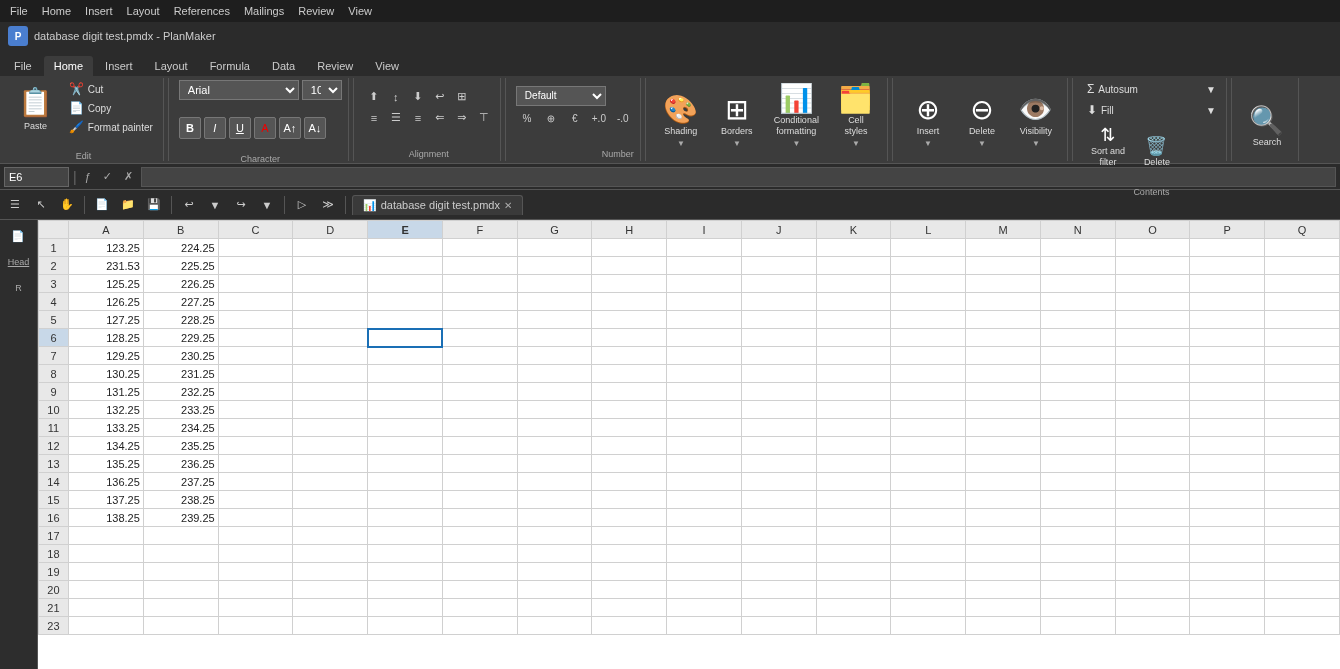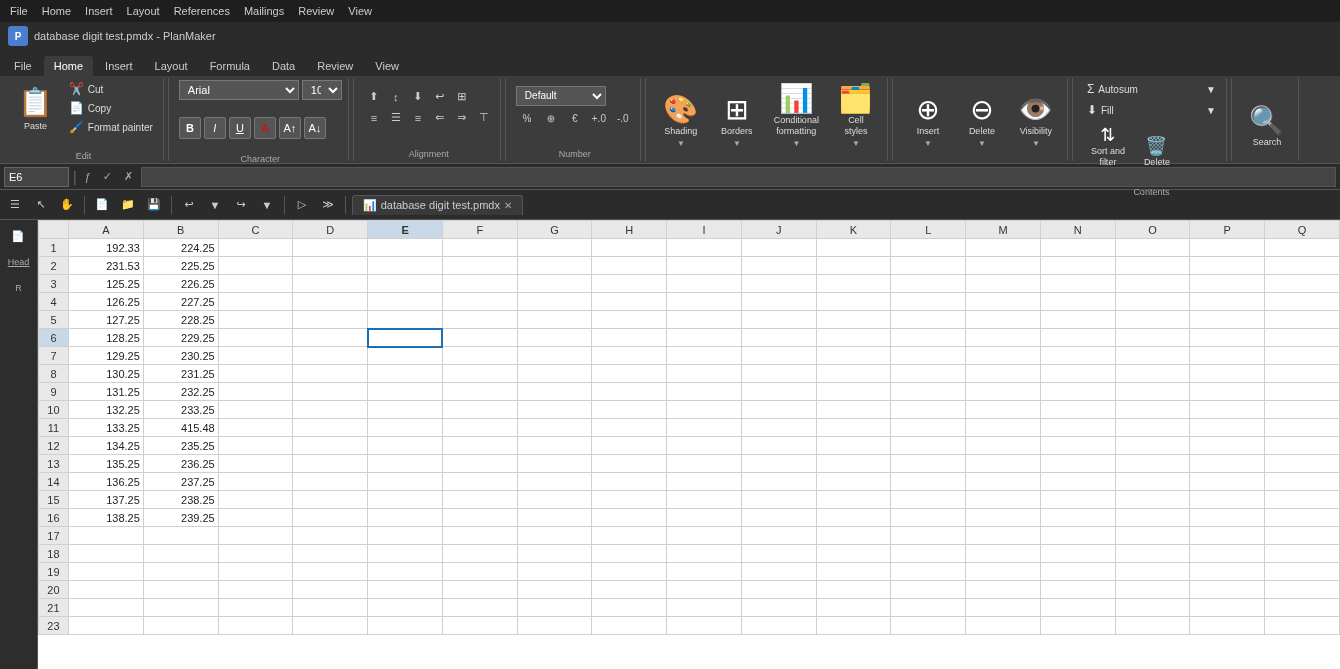--- a/index.html
+++ b/index.html
@@ -412,21 +412,21 @@
         <button class="align-btn">⇐</button>
         <button class="align-btn">⇒</button>
         <button class="align-btn">⊤</button>
       </div>
     </div>
     <div class="ribbon-group-label">Alignment</div>
   </div>
 
   <div class="vertical-sep"></div>
 
-  <div class="ribbon-group" style="min-width:100px;">
+  <div class="ribbon-group" style="min-width:100px;align-items:flex-end;">
     <div class="ribbon-group-content" style="flex-direction:column; gap:3px; align-items:flex-start;">
       <select class="num-select">
         <option>Default</option>
       </select>
       <div class="num-row">
         <button class="num-btn">%</button>
         <button class="num-btn">⊕</button>
         <button class="num-btn">€</button>
         <button class="num-btn">+.0</button>
         <button class="num-btn">-.0</button>
@@ -590,21 +590,21 @@
           <th style="width:75px;">M</th>
           <th style="width:75px;">N</th>
           <th style="width:75px;">O</th>
           <th style="width:75px;">P</th>
           <th style="width:75px;">Q</th>
         </tr>
       </thead>
       <tbody id="grid-body">
       <tr>
             <th class="row-header">1</th>
-            <td>192.33</td>
+            <td>123.25</td>
             <td>224.25</td>
             <td class="empty"></td>
             <td class="empty"></td>
             <td class="empty"></td>
             <td class="empty"></td>
             <td class="empty"></td>
             <td class="empty"></td>
             <td class="empty"></td>
             <td class="empty"></td>
             <td class="empty"></td>
@@ -791,21 +791,21 @@
             <td class="empty"></td>
             <td class="empty"></td>
             <td class="empty"></td>
             <td class="empty"></td>
             <td class="empty"></td>
             <td class="empty"></td>
           </tr>
           <tr>
             <th class="row-header">11</th>
             <td>133.25</td>
-            <td>415.48</td>
+            <td>234.25</td>
             <td class="empty"></td>
             <td class="empty"></td>
             <td class="empty"></td>
             <td class="empty"></td>
             <td class="empty"></td>
             <td class="empty"></td>
             <td class="empty"></td>
             <td class="empty"></td>
             <td class="empty"></td>
             <td class="empty"></td>

